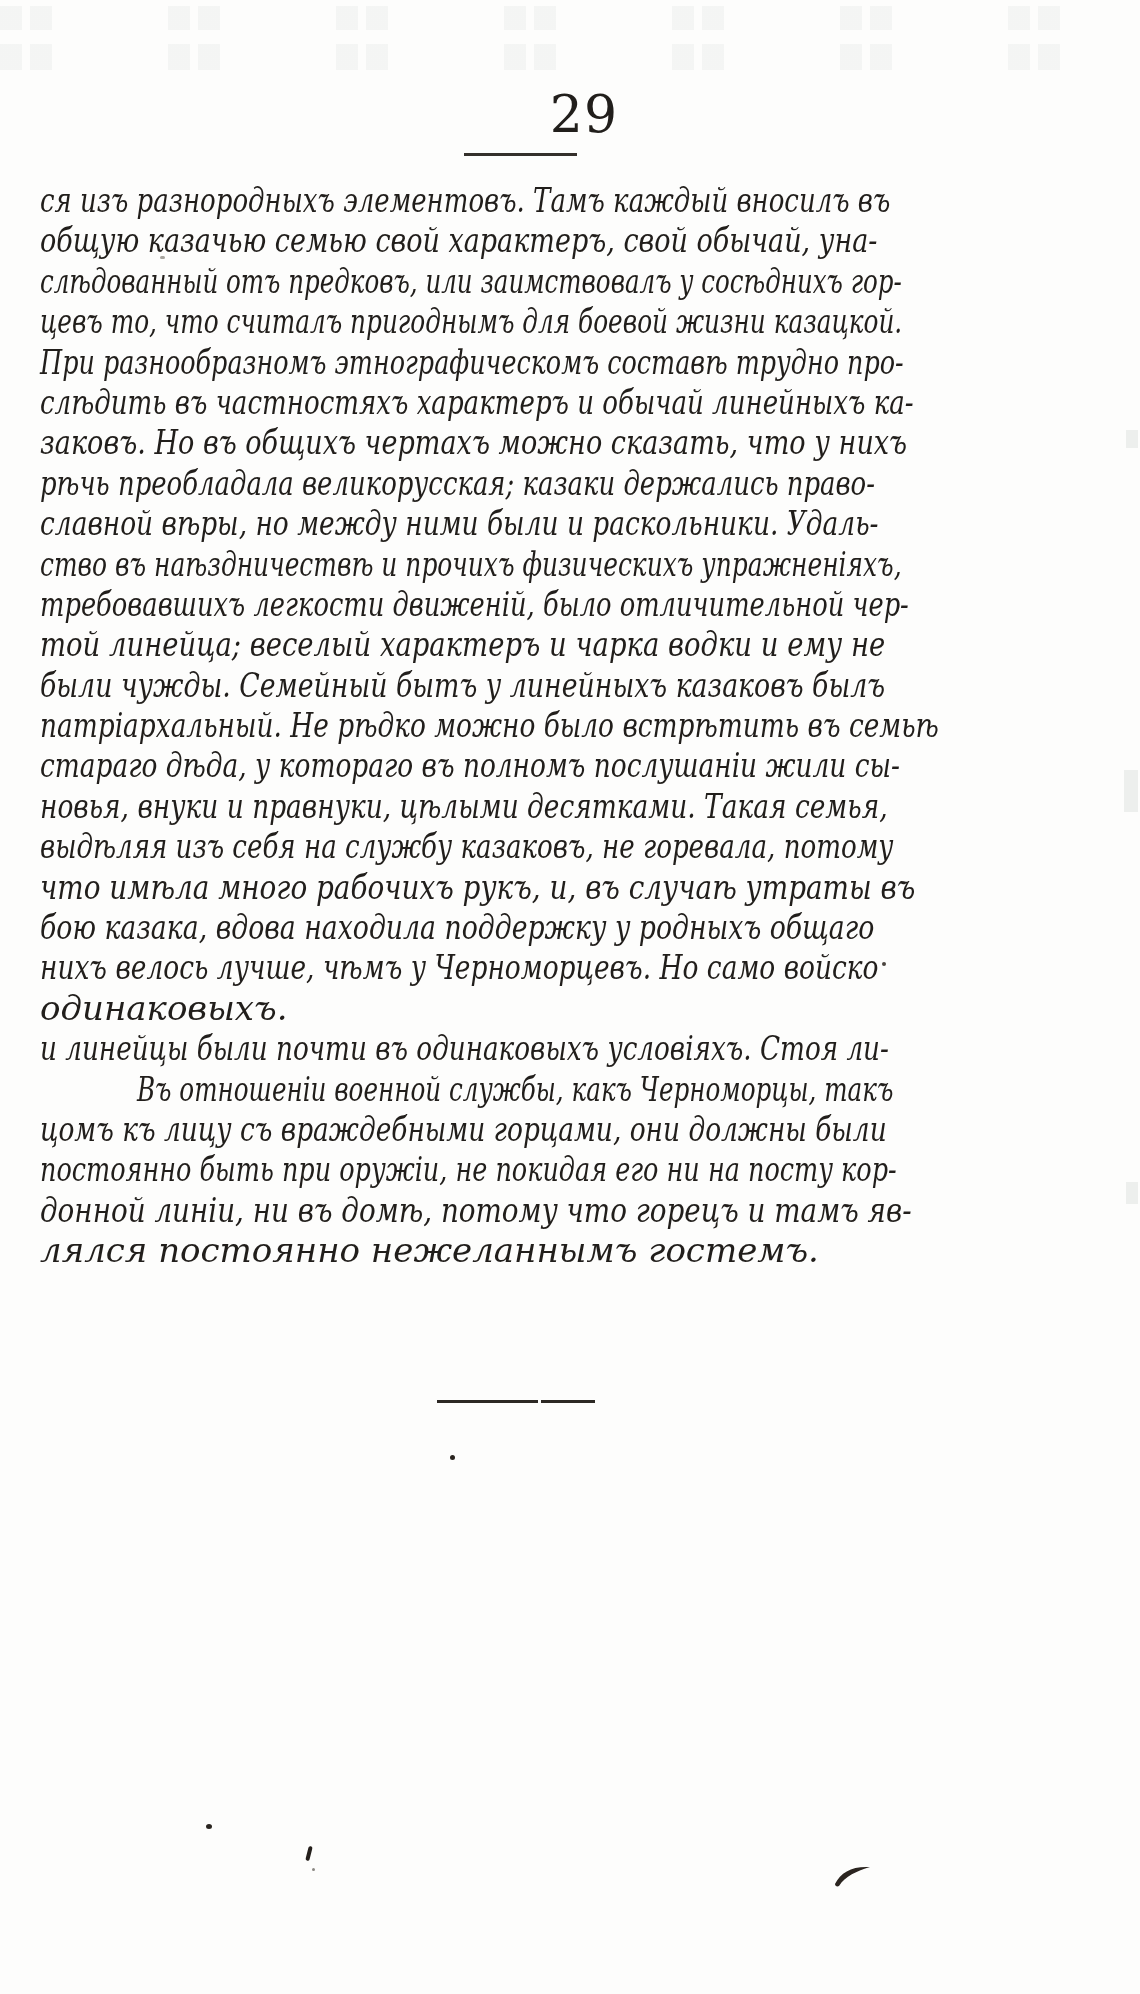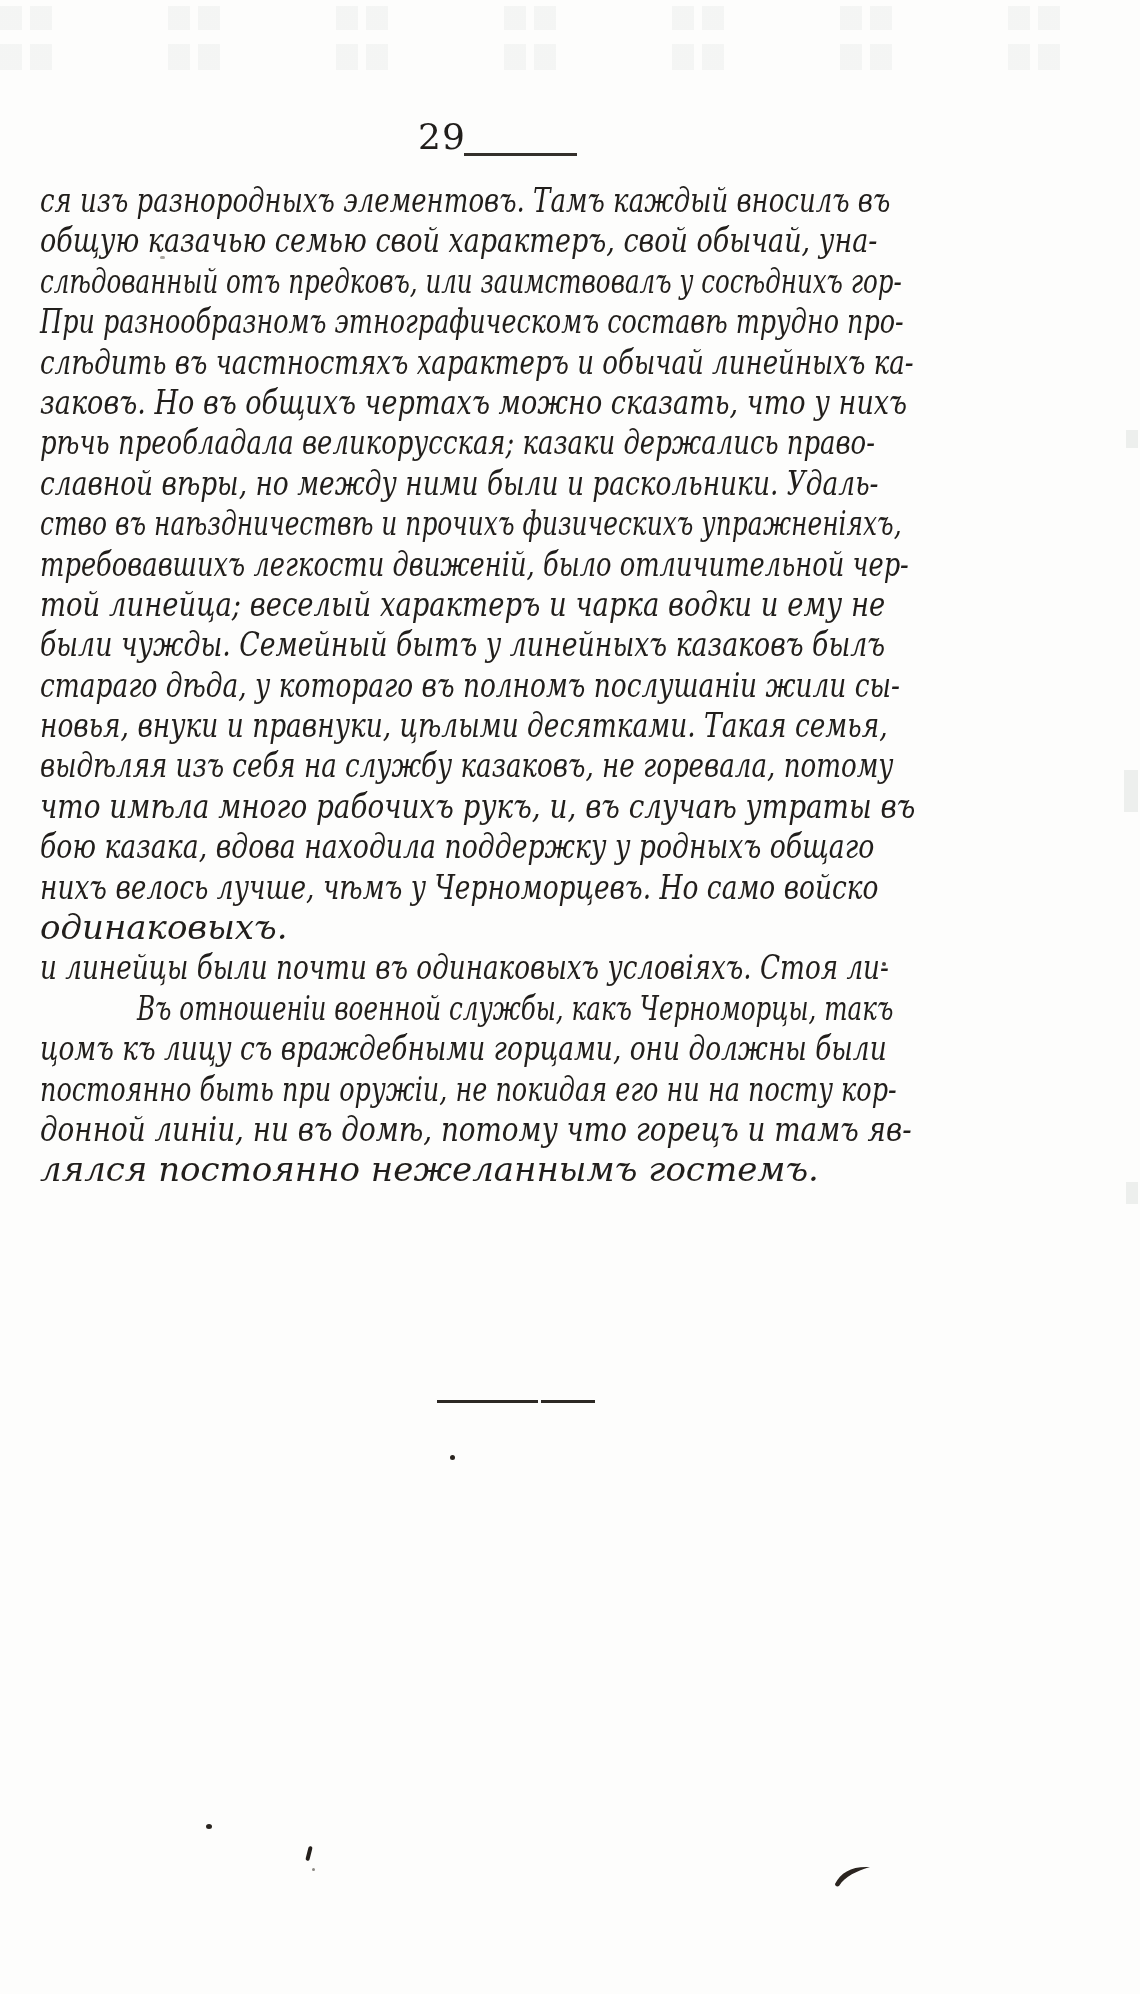--- a/index.html
+++ b/index.html
@@ -13,22 +13,22 @@
     background:repeating-linear-gradient(90deg,
       rgba(190,198,196,0.14) 0 22px, transparent 22px 30px,
       rgba(190,198,196,0.14) 30px 52px, transparent 52px 168px);}
   .strip-a{top:6px;height:24px;}
   .strip-b{top:44px;height:26px;}
   .edge-tick{position:absolute;background:rgba(180,190,188,0.22);}
   .tick1{left:1126px;top:430px;width:12px;height:18px;}
   .tick2{left:1124px;top:770px;width:14px;height:42px;}
   .tick3{left:1126px;top:1182px;width:12px;height:22px;}
 
-  .pagenum{position:absolute;top:116px;left:418px;width:200px;
-    text-align:left;font-size:36px;letter-spacing:1px;}
+  .pagenum{position:absolute;top:84px;left:418px;width:200px;
+    text-align:right;font-size:52px;letter-spacing:1px;}
   .pagenum-rule{position:absolute;top:153px;left:464px;width:113px;height:3px;
     background:#34302b;}
 
   .text{position:absolute;top:180px;left:40px;width:826px;font-style:italic;}
   .line{height:40.4px;line-height:40.4px;font-size:34px;white-space:pre;overflow:visible;}
   .line > span{display:inline-block;white-space:pre;transform-origin:0 60%;}
   .line.indent > span{margin-left:97px;}
 
   .endrule-seg{position:absolute;height:3px;background:#2c2824;}
   .seg1{left:437px;top:1400px;width:101px;}
@@ -56,29 +56,31 @@
   <div class="edge-tick tick3"></div>
 
   <div class="pagenum">29</div>
   <div class="pagenum-rule"></div>
 
   <div class="text">
       <div>
         <div class="line just"><span style="transform: scaleX(0.765025);">ся изъ разнородныхъ элементовъ. Тамъ каждый вносилъ въ</span></div>
         <div class="line just"><span style="transform: scaleX(0.794541);">общую казачью семью свой характеръ, свой обычай, уна-</span></div>
         <div class="line just"><span style="transform: scaleX(0.721417);">слѣдованный отъ предковъ, или заимствовалъ у сосѣднихъ гор-</span></div>
+        <div class="line just"><span style="transform: scaleX(0.728285);">цевъ то, что считалъ пригоднымъ для боевой жизни казацкой.</span></div>
         <div class="line just"><span style="transform: scaleX(0.747913);">При разнообразномъ этнографическомъ составѣ трудно про-</span></div>
         <div class="line just"><span style="transform: scaleX(0.767157);">слѣдить въ частностяхъ характеръ и обычай линейныхъ ка-</span></div>
         <div class="line just"><span style="transform: scaleX(0.796324);">заковъ. Но въ общихъ чертахъ можно сказать, что у нихъ</span></div>
         <div class="line just"><span style="transform: scaleX(0.762366);">рѣчь преобладала великорусская; казаки держались право-</span></div>
         <div class="line just"><span style="transform: scaleX(0.777263);">славной вѣры, но между ними были и раскольники. Удаль-</span></div>
         <div class="line just"><span style="transform: scaleX(0.732838);">ство въ наѣздничествѣ и прочихъ физическихъ упражненіяхъ,</span></div>
         <div class="line just"><span style="transform: scaleX(0.756984);">требовавшихъ легкости движеній, было отличительной чер-</span></div>
         <div class="line just"><span style="transform: scaleX(0.807836);">той линейца; веселый характеръ и чарка водки и ему не</span></div>
         <div class="line just"><span style="transform: scaleX(0.786995);">были чужды. Семейный бытъ у линейныхъ казаковъ былъ</span></div>
+        <div class="line just"><span style="transform: scaleX(0.776396);">патріархальный. Не рѣдко можно было встрѣтить въ семьѣ</span></div>
         <div class="line just"><span style="transform: scaleX(0.776293);">стараго дѣда, у котораго въ полномъ послушаніи жили сы-</span></div>
         <div class="line just"><span style="transform: scaleX(0.777389);">новья, внуки и правнуки, цѣлыми десятками. Такая семья,</span></div>
         <div class="line just"><span style="transform: scaleX(0.768093);">выдѣляя изъ себя на службу казаковъ, не горевала, потому</span></div>
         <div class="line just"><span style="transform: scaleX(0.819127);">что имѣла много рабочихъ рукъ, и, въ случаѣ утраты въ</span></div>
         <div class="line just"><span style="transform: scaleX(0.78586);">бою казака, вдова находила поддержку у родныхъ общаго</span></div>
         <div class="line just"><span style="transform: scaleX(0.777709);">нихъ велось лучше, чѣмъ у Черноморцевъ. Но само войско</span></div>
         <div class="line"><span>одинаковыхъ.</span></div>
       </div>
       <div>
         <div class="line just"><span style="transform: scaleX(0.772098);">и линейцы были почти въ одинаковыхъ условіяхъ. Стоя ли-</span></div>

